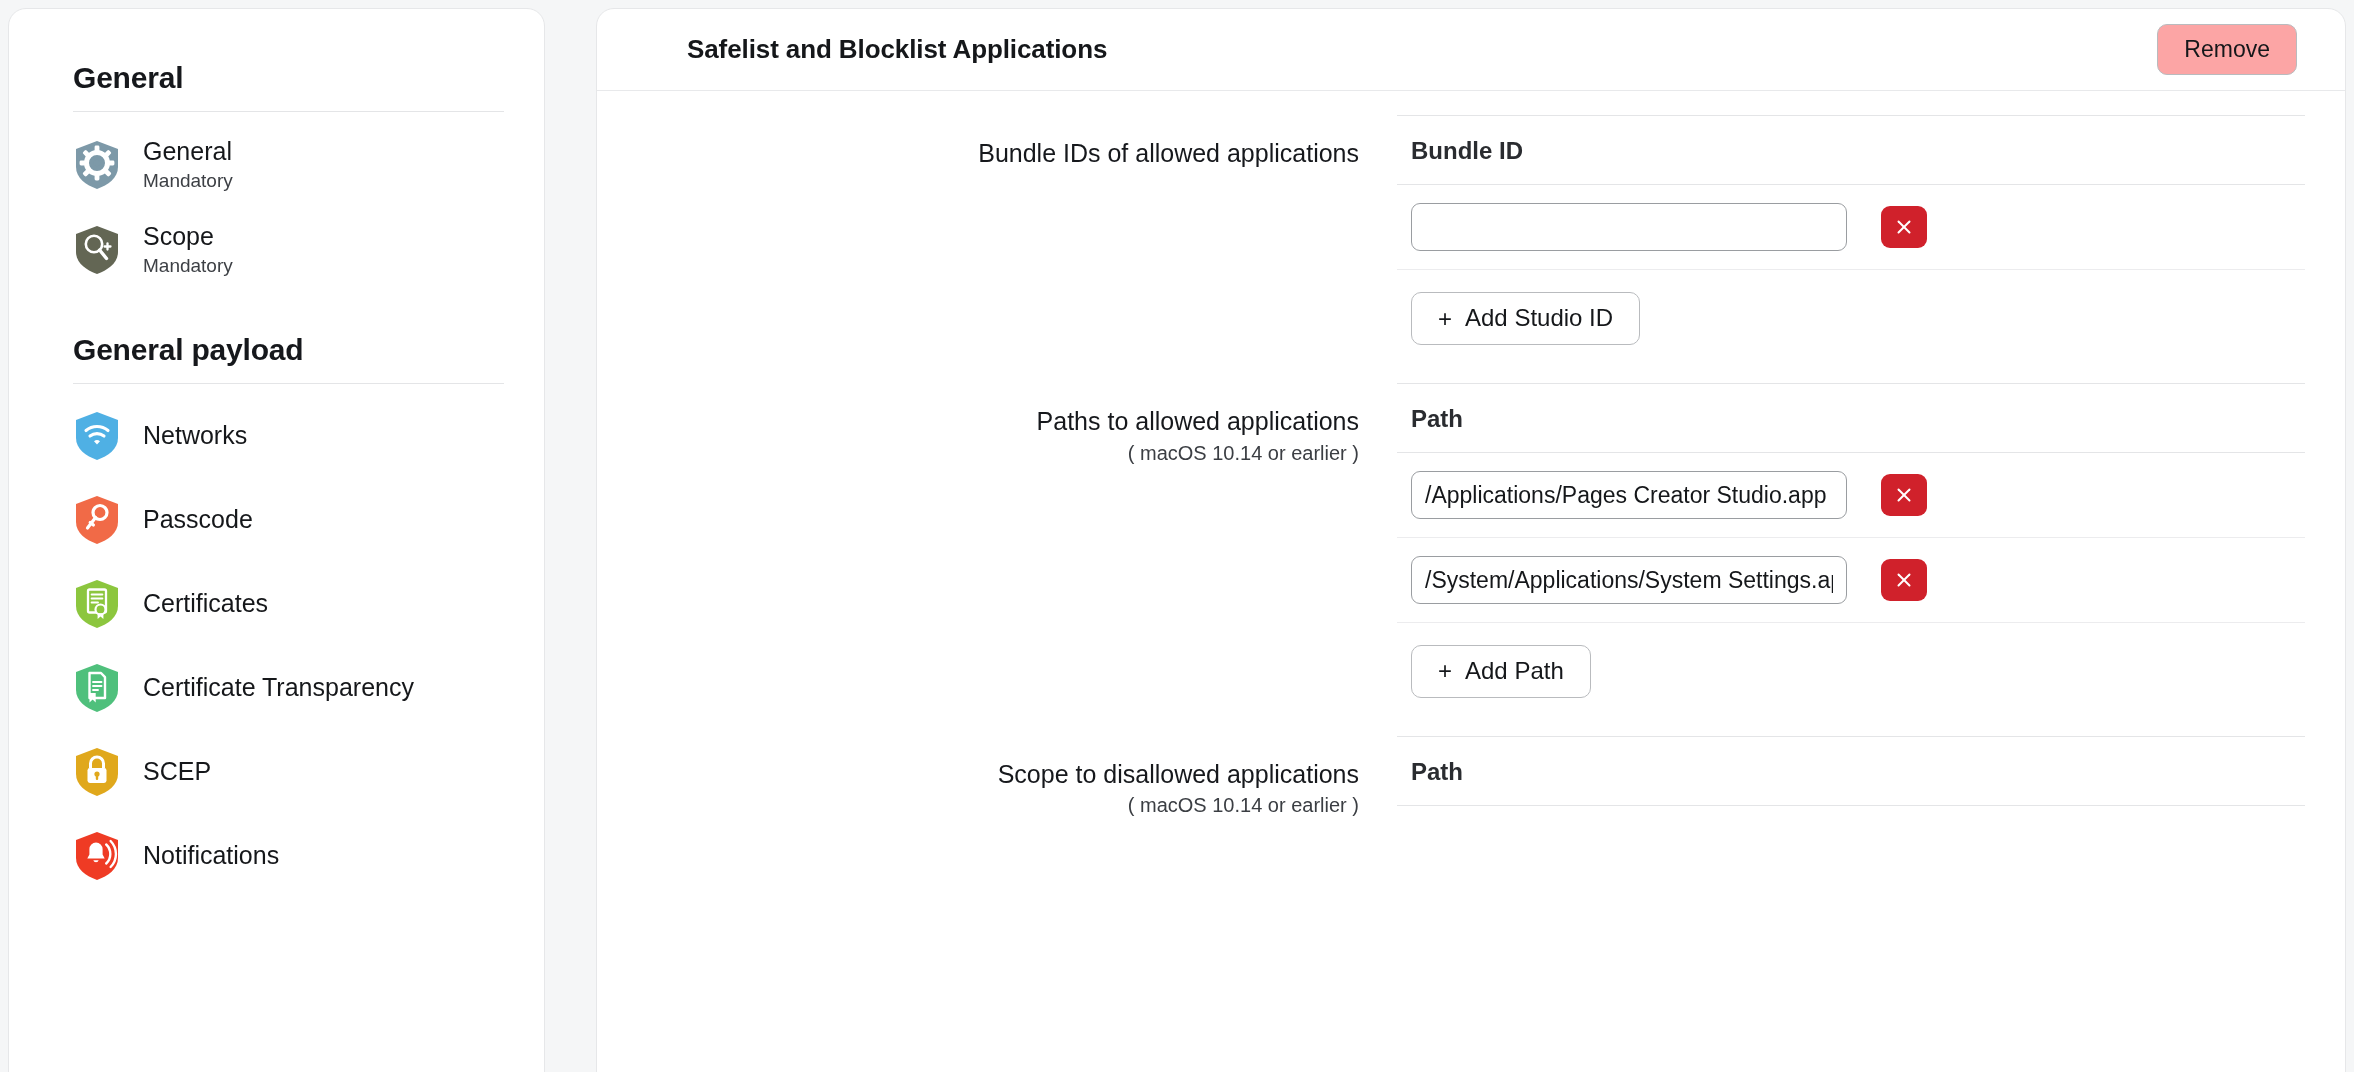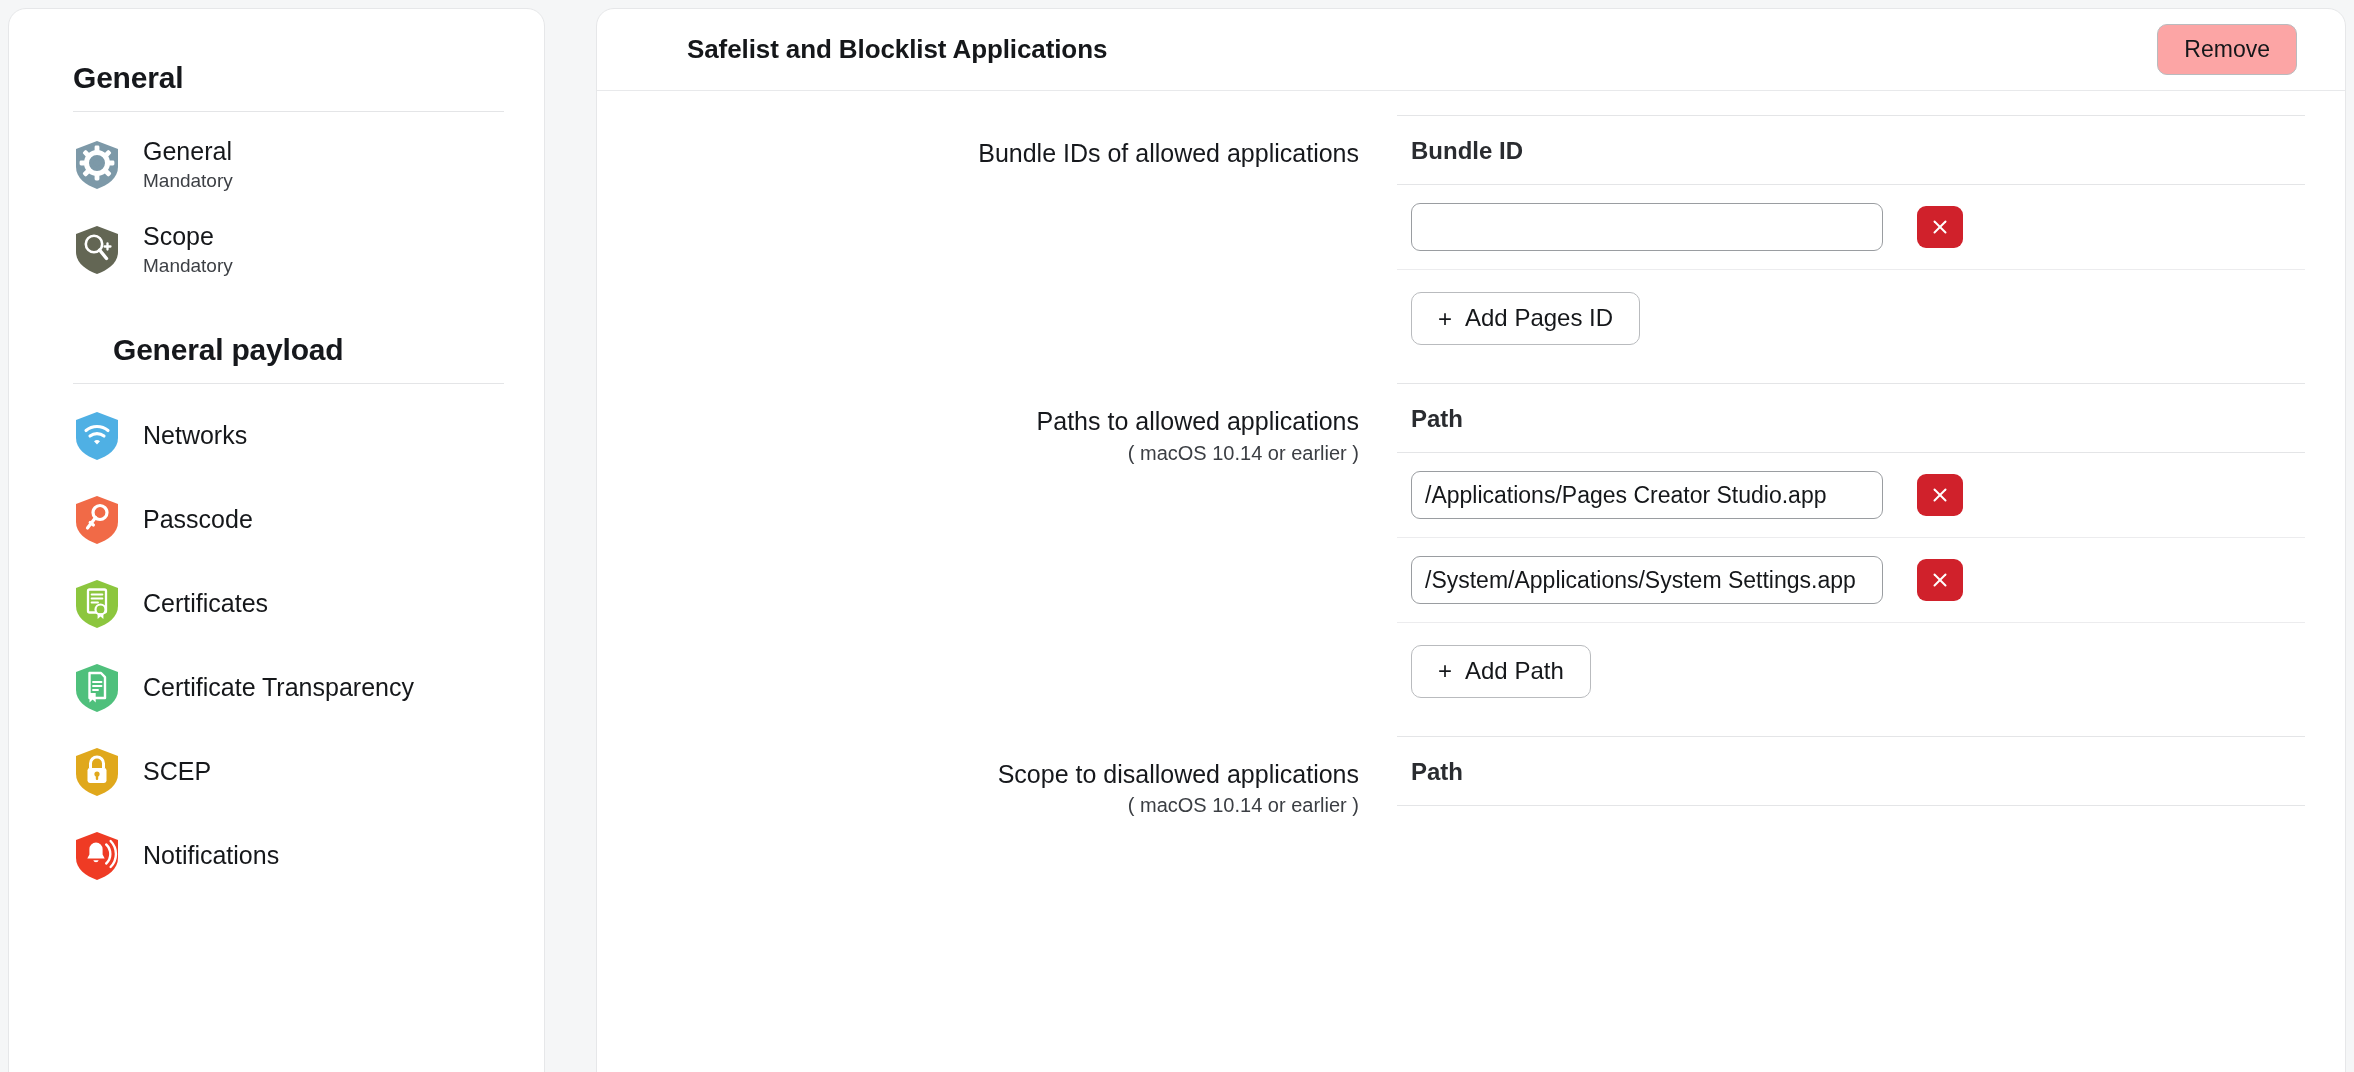--- a/index.html
+++ b/index.html
@@ -85,21 +85,21 @@
     color: #15171a;
     line-height: 1.1;
   }
 
   .nav-sub {
     font-size: 19px;
     color: #3d4045;
     line-height: 1.1;
   }
 
-  .section-title.payload { padding-top: 40px; margin-left: 40px; }
+  .section-title.payload { padding-top: 40px; }
 
   
   .main-card {
     margin-left: 51px;
     width: 1750px;
     height: 1090px;
     background: #ffffff;
     border: 1px solid #e6e7e9;
     border-radius: 18px;
     flex: 0 0 1750px;
@@ -189,21 +189,21 @@
 
   .table-row {
     display: flex;
     align-items: center;
     gap: 34px;
     padding: 18px 0 18px 14px;
     border-bottom: 1px solid #ececee;
   }
 
   .text-input {
-    width: 472px;
+    width: 436px;
     height: 48px;
     border: 1px solid #9a9da1;
     border-radius: 9px;
     background: #ffffff;
     font-family: inherit;
     font-size: 23px;
     color: #15171a;
     padding: 0 13px;
     outline: none;
   }
@@ -431,21 +431,21 @@
             <input class="text-input" type="text" value="" style="">
             <button class="delete-btn">
               <svg width="18" height="18" viewBox="0 0 18 18" aria-hidden="true">
                 <line x1="3.5" y1="3.5" x2="14.5" y2="14.5" stroke="#ffffff" stroke-width="2" stroke-linecap="round"></line>
                 <line x1="14.5" y1="3.5" x2="3.5" y2="14.5" stroke="#ffffff" stroke-width="2" stroke-linecap="round"></line>
               </svg>
             </button>
           </div>
           <button class="add-btn">
             <span class="add-plus">+</span>
-            <span>Add Pages ID</span>
+            <span>Add Studio ID</span>
           </button>
         </div>
       </section>
 
       <div class="row-gap"></div>
 
       <section class="field-row">
         <div class="field-label-col">
           <span class="field-label">Paths to allowed applications</span>
           <span class="field-sublabel">( macOS 10.14 or earlier )</span>

